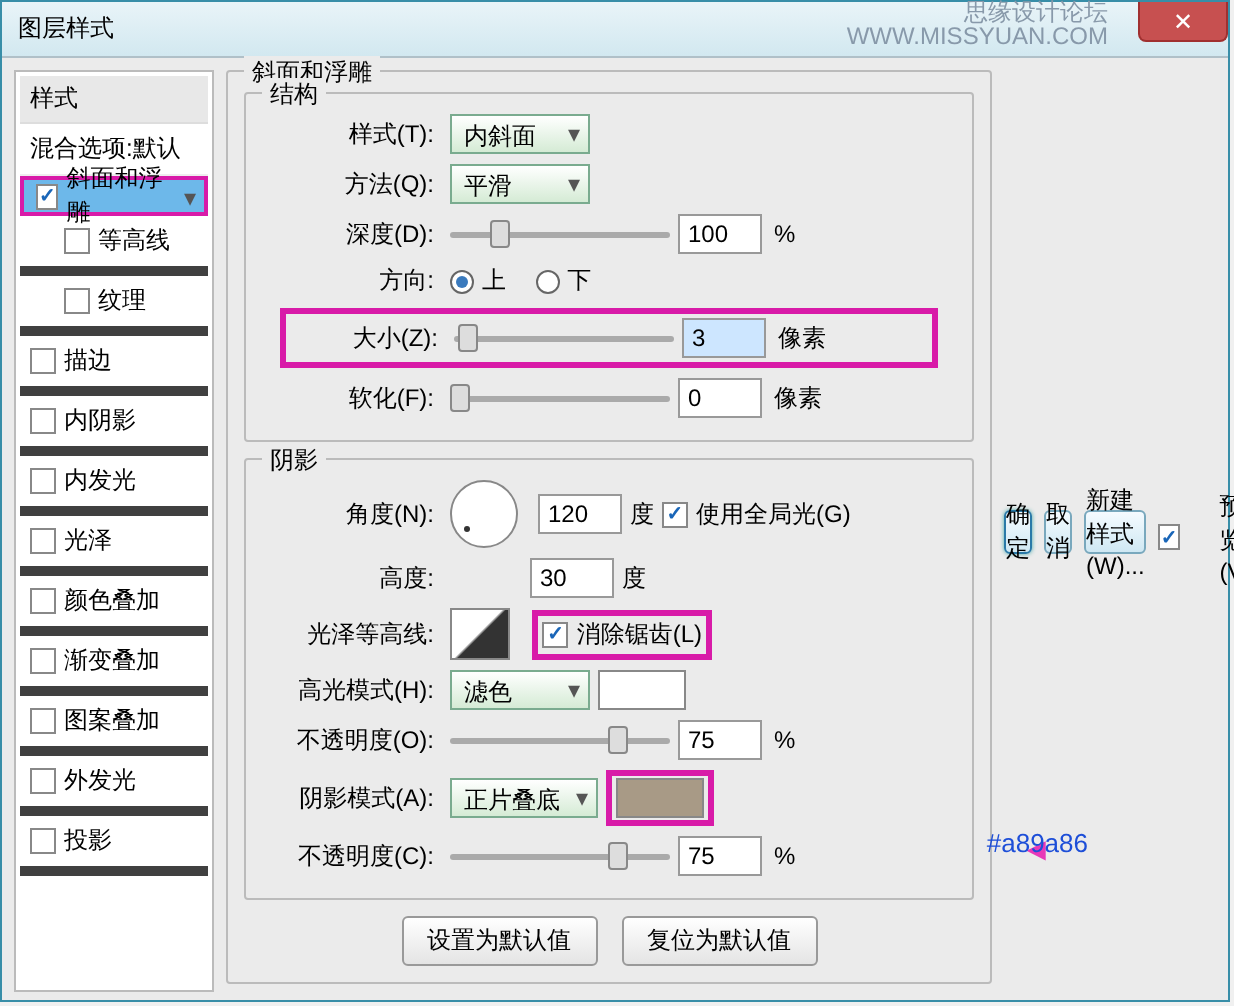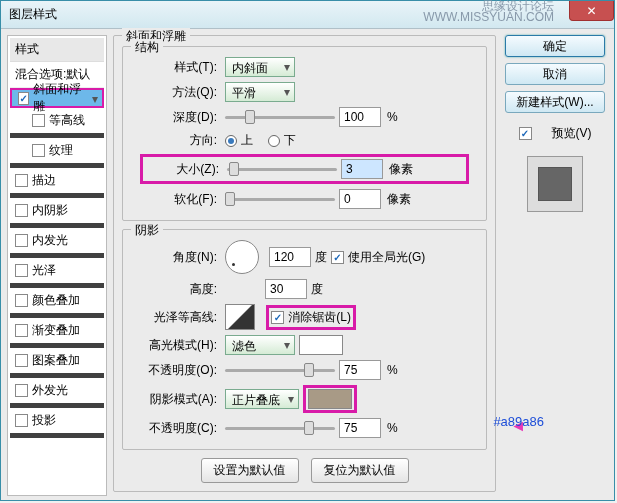--- a/index.html
+++ b/index.html
@@ -32,21 +32,21 @@
 .numbox{width:42px;height:20px;border:1px solid #999;background:#fff;padding:2px 4px;text-align:left}
 .unit{padding-left:2px}
 .radio{width:12px;height:12px;border:1px solid #666;border-radius:50%;background:#fff;display:inline-flex;align-items:center;justify-content:center}
 .radio.on::after{content:"";width:6px;height:6px;background:#3a7abd;border-radius:50%}
 .hl-row{border:3px solid #d81ba8;padding:2px;margin:0 -3px 5px}
 .hl-box{border:3px solid #d81ba8;padding:1px 2px;display:inline-flex;align-items:center;gap:4px}
 .anglewheel{width:34px;height:34px;border:1px solid #888;border-radius:50%;background:#fff;position:relative}
 .anglewheel::after{content:"";position:absolute;width:3px;height:3px;background:#333;border-radius:50%;left:6px;top:22px}
 .contour{width:30px;height:26px;border:1px solid #888;background:linear-gradient(135deg,#fff 48%,#333 52%)}
 .swatch{width:44px;height:20px;border:1px solid #888}
-.rbtns{width:106px;display:flex;flex-direction:column;gap:6px;align-items:center}
+.rbtns{width:106px;display:flex;flex-direction:row;gap:6px;align-items:center}
 .btn{width:100px;height:22px;border:1px solid #79a8bd;background:linear-gradient(#f5fbff,#cfe8f3);border-radius:3px;display:flex;align-items:center;justify-content:center}
 .btn.def{border:1px solid #2a7aa8;box-shadow:0 0 2px #4aa}
 .preview-chk{display:flex;align-items:center;gap:20px;margin-top:6px}
 .preview-box{width:56px;height:56px;border:1px solid #999;background:#ddd;display:flex;align-items:center;justify-content:center;margin-top:8px}
 .preview-inner{width:34px;height:34px;background:#666;border:1px solid #555}
 .annot{position:absolute;color:#1d4ed8;font-size:13px}
 .arrow{position:absolute;color:#e838b8;font-size:16px}
 .botbtns{display:flex;gap:12px;justify-content:center;margin-top:4px}
 .btn2{padding:3px 12px;border:1px solid #999;background:linear-gradient(#fff,#e4e4e4);border-radius:3px}
 </style>

